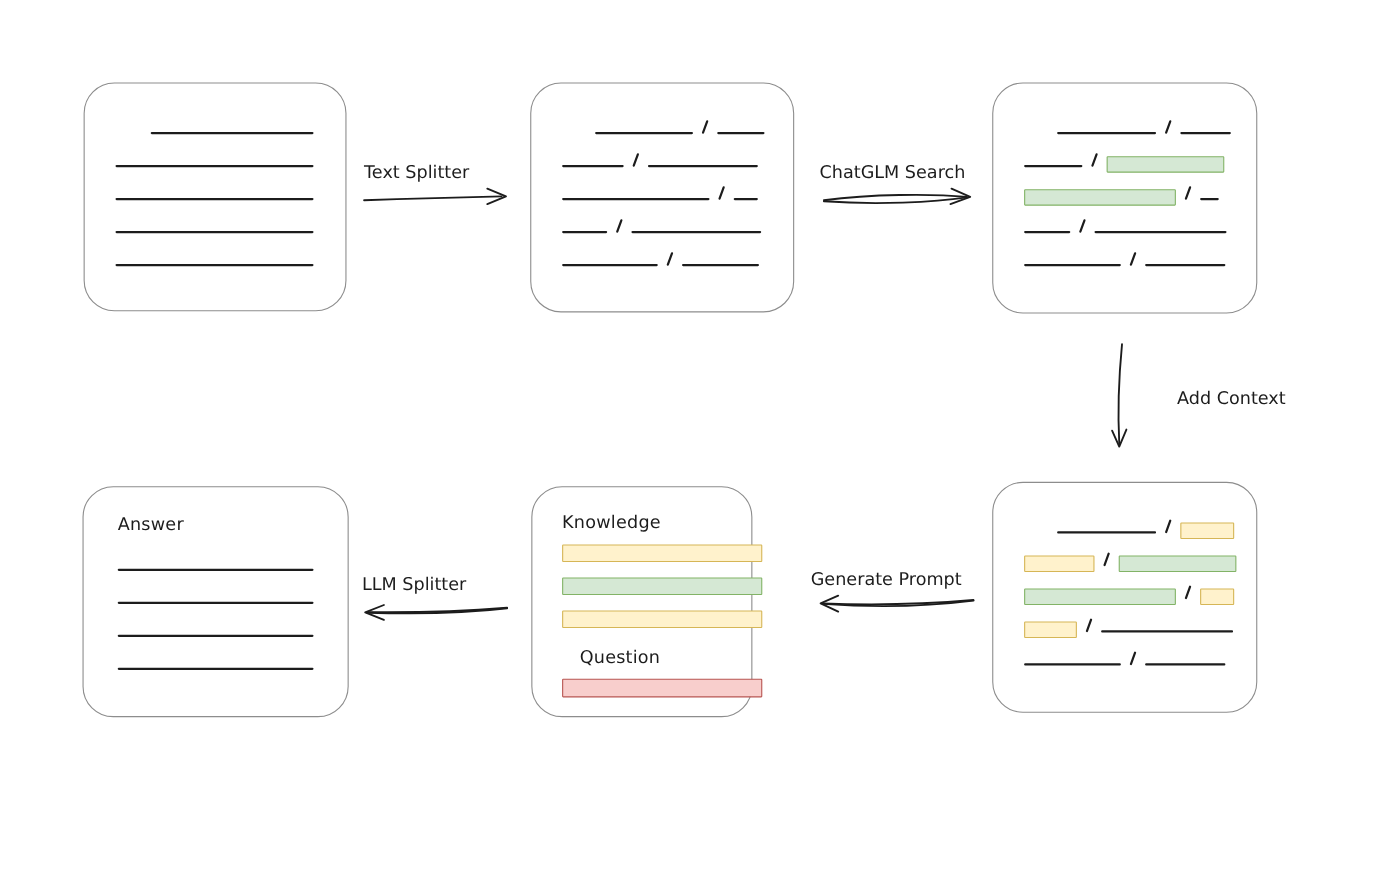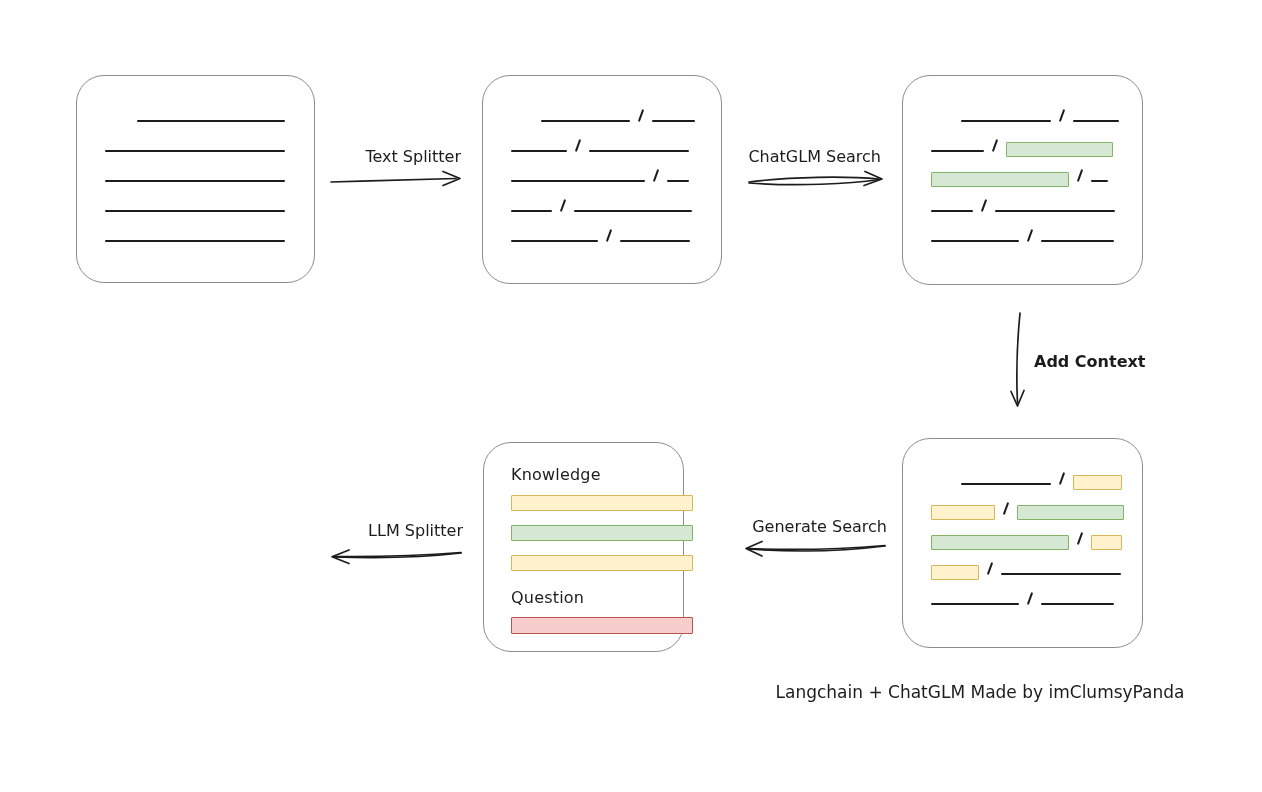--- a/index.html
+++ b/index.html
@@ -19,30 +19,30 @@
   .row { display:flex; align-items:flex-end; height:30px; column-gap:7px; }
   .seg-line { height:2px; background:var(--ink); border-radius:1px; }
   .slash { width:2px; height:13px; background:var(--ink); border-radius:1px; transform:rotate(20deg); margin:0 3px; }
   .chunk { height:15px; box-sizing:border-box; border:1.5px solid; margin-bottom:-5px; border-radius:1px; }
   .chunk.green  { background:var(--green-fill);  border-color:var(--green-stroke); }
   .chunk.yellow { background:var(--yellow-fill); border-color:var(--yellow-stroke); }
 
   .prompt-content { padding:22px 0 0 27px; }
   .answer-content { padding:24px 0 0 31px; }
   .heading { font-size:16px; line-height:19px; letter-spacing:.2px; margin:0 0 11px 0; }
-  .heading.q { margin:17px 0 10px 0; }
+  .heading.q { margin:17px 0 10px 16px; }
   .kbar { width:182px; height:16px; box-sizing:border-box; border:1.5px solid; border-radius:1px; margin-top:14px; }
   .bars .kbar:first-child { margin-top:0; }
   .kbar.green  { background:var(--green-fill);  border-color:var(--green-stroke); }
   .kbar.yellow { background:var(--yellow-fill); border-color:var(--yellow-stroke); }
   .kbar.red    { background:var(--red-fill);    border-color:var(--red-stroke); height:17px; }
   .ans-line { width:178px; height:2px; background:var(--ink); border-radius:1px; margin-top:28px; }
   .ans-lines .ans-line:first-child { margin-top:31px; }
 
-  .arrow-label { position:absolute; font-size:16px; line-height:20px; text-align:right; white-space:nowrap; }
+  .arrow-label { position:absolute; font-size:16px; line-height:20px; text-align:left; white-space:nowrap; }
   .caption { position:absolute; left:770px; top:682px; width:420px; text-align:center; font-size:17px; white-space:nowrap; }
 </style>
 </head>
 <body>
 
 <div class="canvas">
 
   <svg class="links" width="1262" height="792" viewBox="0 0 1262 792">
     <g>
       <path d="M331 182 C374 180.5, 420 179.5, 456 178.5"></path>
@@ -187,21 +187,31 @@
           <div class="kbar green"></div>
           <div class="kbar yellow"></div>
         </div>
       <div class="heading q">Question</div>
       <div class="bars">
           <div class="kbar red"></div>
         </div>
     </div>
   </div>
 
+  <div class="node" style="left:75px;top:442px;width:242px;height:210px;">
+    <div class="answer-content">
+      <div class="heading">Answer</div>
+      <div class="ans-lines">
+          <div class="ans-line"></div>
+          <div class="ans-line"></div>
+          <div class="ans-line"></div>
+          <div class="ans-line"></div>
+        </div>
+    </div>
+  </div>
 
   <div class="arrow-label" style="left:331px;top:147px;width:130px;">Text Splitter</div>
   <div class="arrow-label" style="left:745px;top:147px;width:136px;">ChatGLM Search</div>
-  <div class="arrow-label" style="left:1034px;top:352px;text-align:left;font-weight:bold;">Add Context</div>
-  <div class="arrow-label" style="left:737px;top:517px;width:150px;">Generate Search</div>
+  <div class="arrow-label" style="left:1070px;top:352px;text-align:left;">Add Context</div>
+  <div class="arrow-label" style="left:737px;top:517px;width:150px;">Generate Prompt</div>
   <div class="arrow-label" style="left:329px;top:521px;width:134px;">LLM Splitter</div>
 
-  <div class="caption">Langchain + ChatGLM Made by imClumsyPanda</div>
 </div>
 
 </body></html>

